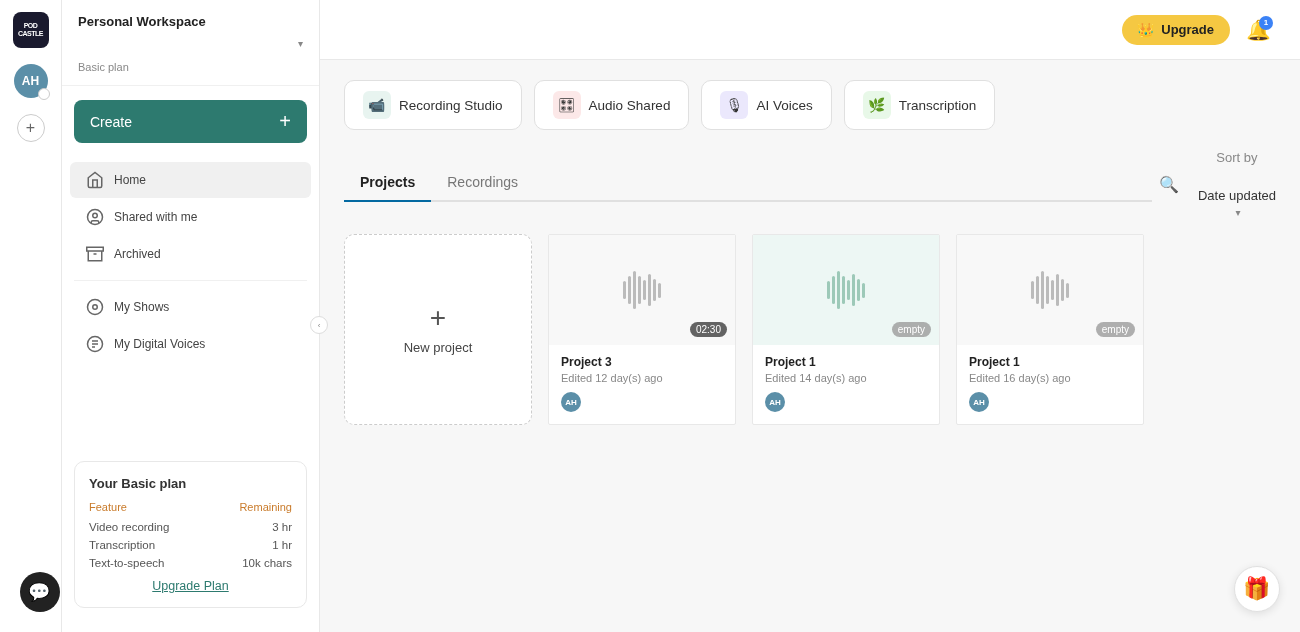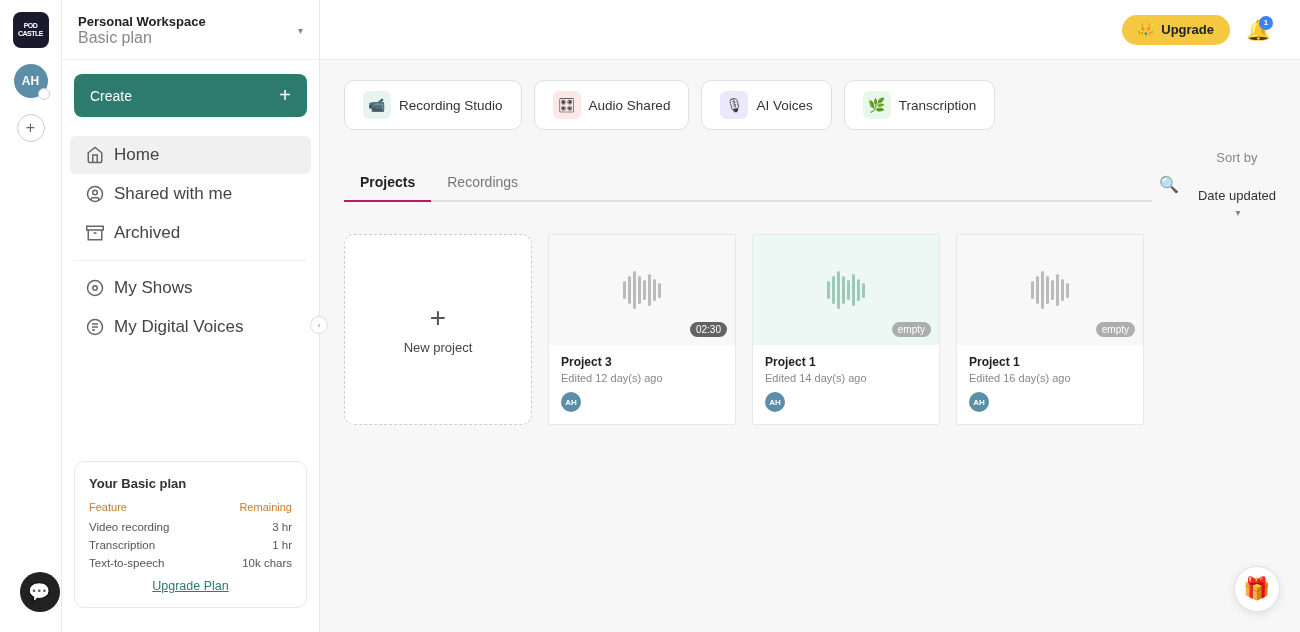--- a/index.html
+++ b/index.html
@@ -60,42 +60,42 @@
       flex-direction: column;
       flex-shrink: 0;
       padding: 0;
     }
     .sidebar-top {
       padding: 14px 16px 12px;
       border-bottom: 1px solid #f0f0f0;
       display: flex; align-items: center; gap: 8px;
     }
     .workspace-name { font-size: 13px; font-weight: 600; color: #222; }
-    .workspace-plan { font-size: 16px; color: #888; }
+    .workspace-plan { font-size: 11px; color: #888; margin-top: 32px; }
     .chevron-icon { color: #888; font-size: 10px; }
     .create-btn {
       margin: 14px 12px 10px;
       background: #2d7a6f;
       color: #fff;
       border: none;
       border-radius: 8px;
       padding: 10px 16px;
       font-size: 14px;
       font-weight: 500;
       cursor: pointer;
       display: flex; align-items: center; justify-content: space-between;
       width: calc(100% - 24px);
       gap: 44px;
     }
     .create-btn .plus { font-size: 20px; font-weight: 300; }
     .nav-items { padding: 8px 0; flex: 1; }
     .nav-item {
       display: flex; align-items: center; gap: 10px;
       padding: 9px 16px;
-      font-size: 17px; color: #444;
+      font-size: 12px; color: #444;
       cursor: pointer;
       border-radius: 6px;
       margin: 1px 8px;
     }
     .nav-item.active { background: #f0f0f0; font-weight: 500; }
     .nav-icon { width: 18px; height: 18px; color: #666; flex-shrink: 0; }
     .collapse-btn {
       position: absolute;
       left: 248px;
       top: 316px;
@@ -229,21 +229,21 @@
     }
     .tabs { display: flex; gap: 0; border-bottom: 2px solid #e0e0e0; flex: 1; }
     .tab {
       padding: 8px 16px 10px;
       font-size: 14px; color: #777;
       cursor: pointer;
       position: relative;
       border-bottom: 2px solid transparent;
       margin-bottom: -2px;
     }
-    .tab.active { color: #222; font-weight: 600; border-bottom: 2px solid #be185d; }
+    .tab.active { color: #222; font-weight: 600; border-bottom: 2px solid #0369a1; }
     .tabs-right { display: flex; align-items: center; gap: 12px; }
     .search-icon-btn {
       width: 34px; height: 34px;
       background: transparent;
       border: none;
       cursor: pointer;
       display: flex; align-items: center; justify-content: center;
       font-size: 16px; color: #666;
     }
     .sort-by {

